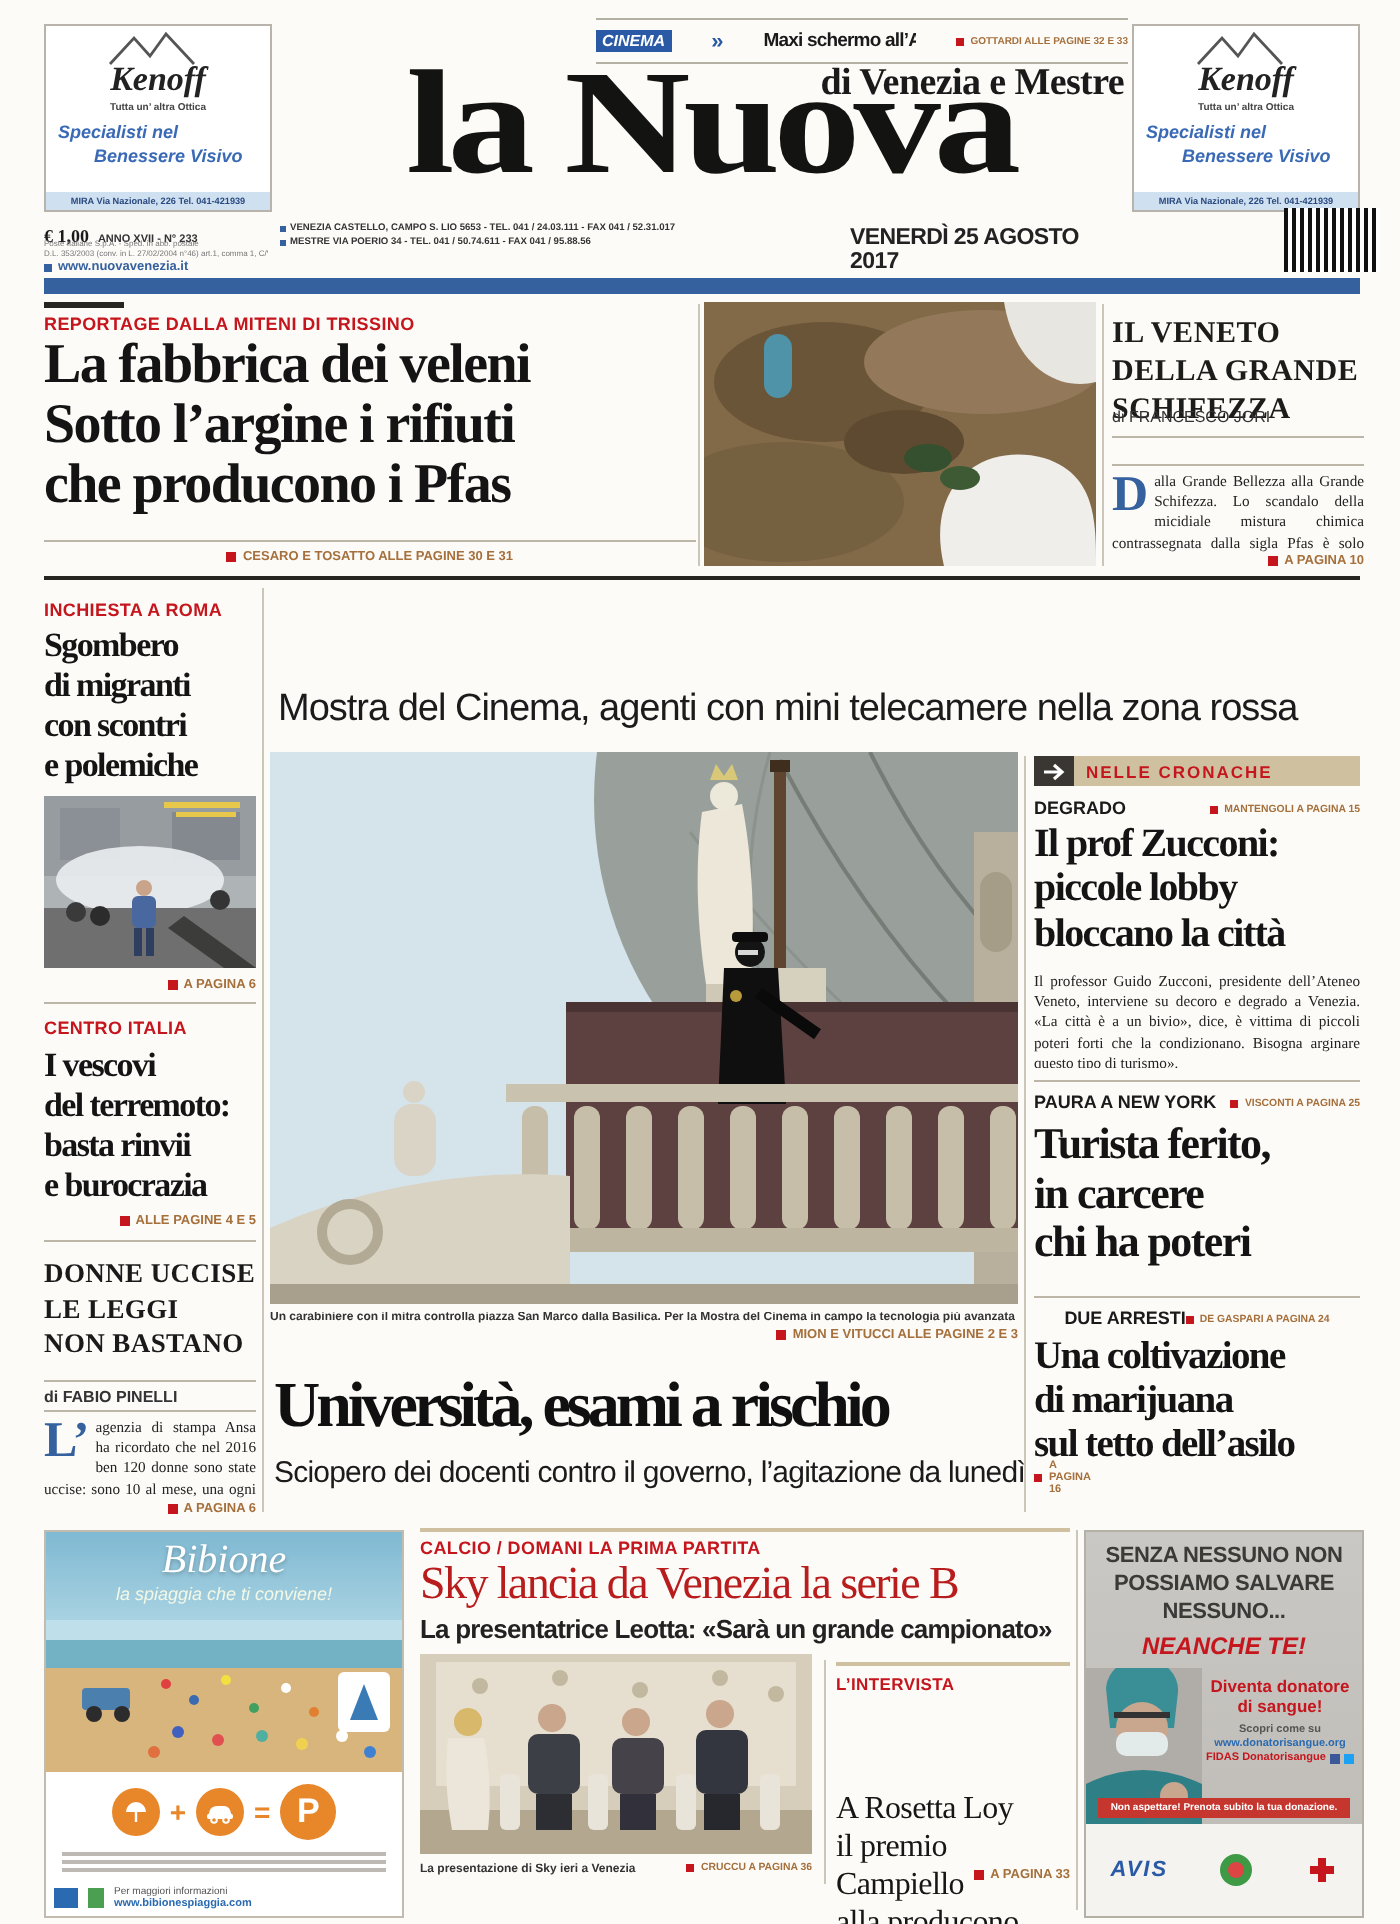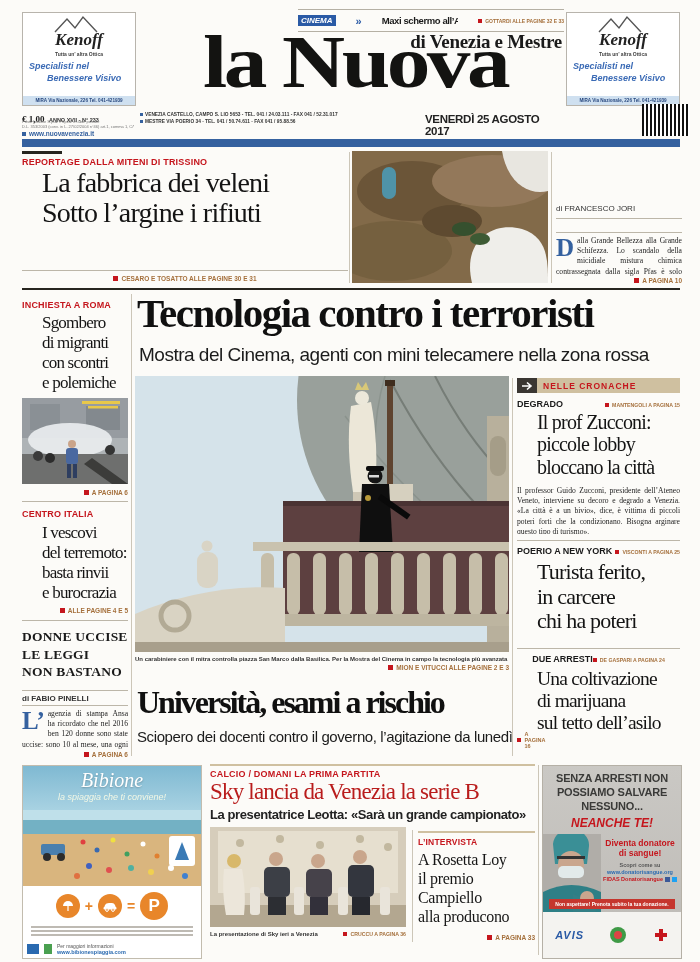--- a/index.html
+++ b/index.html
@@ -1,21 +1,21 @@
 <!DOCTYPE html>
 <html><head>
 <meta charset="utf-8">
 <style>
   html,body{margin:0;padding:0;background:#e9e7e2;}
   .page{position:relative;width:700px;height:962px;background:#fcfbf8;margin:0 auto;
         font-family:"Liberation Sans",sans-serif;color:#1a1a1a;overflow:hidden;}
   .abs{position:absolute;}
   .serif{font-family:"Liberation Serif",serif;}
   .kick{color:#c5161d;font-weight:bold;letter-spacing:.2px;}
-  .hl{font-weight:normal;line-height:1.07;letter-spacing:-0.8px;color:#141414;margin-left:20px;}
+  .hl{font-weight:bold;line-height:1.07;letter-spacing:-0.8px;color:#141414;}
   .hl span{display:block;white-space:nowrap;overflow:hidden;}
   .refline{color:#a5703c;font-weight:bold;display:flex;align-items:center;gap:3px;justify-content:flex-end;font-size:6.5px;}
   .sq{width:5px;height:5px;background:#c5161d;display:inline-block;flex:none;}
   .bsq{width:4px;height:4px;background:#35619f;display:inline-block;flex:none;}
   .hairline{background:#bcb6a8;height:1px;}
   .rule2{background:#27251f;height:2px;}
   .vline{background:#ccc6b8;width:1px;}
   .body{font-family:"Liberation Serif",serif;font-size:7.6px;line-height:1.34;color:#222;text-align:justify;}
   .drop{float:left;font-family:"Liberation Serif",serif;font-weight:bold;font-size:25px;line-height:.78;margin:2px 3px 0 0;color:#111;}
   .barcode{background:repeating-linear-gradient(90deg,#111 0 2px,#fff 2px 4px);}
@@ -83,20 +83,21 @@
   </div>
   <div class="abs" style="left:425px;top:113px;width:140px;font-size:11.5px;font-weight:bold;letter-spacing:-0.3px;color:#222;">VENERDÌ 25 AGOSTO 2017</div>
   <div class="abs barcode" style="left:642px;top:104px;width:48px;height:32px;"></div>
   <div class="abs blue-bar" style="left:22px;top:139px;width:658px;height:8px;background:#35619f;"></div>
 
   <div class="abs rule2" style="left:22px;top:151px;width:40px;height:3px;"></div>
   <div class="abs kick" style="left:22px;top:157px;font-size:9px;">REPORTAGE DALLA MITENI DI TRISSINO</div>
   <div class="abs serif hl" style="left:22px;top:168px;width:326px;font-size:28px;">
     <span>La fabbrica dei veleni</span>
     <span>Sotto l’argine i rifiuti</span>
+    <span>che producono i Pfas</span>
   </div>
   <div class="abs hairline" style="left:22px;top:270px;width:326px;"></div>
   <div class="abs refline" style="left:22px;top:275px;width:326px;justify-content:center;">
     <span class="sq"></span>
     <span>CESARO E TOSATTO ALLE PAGINE 30 E 31</span>
   </div>
 
   <div class="abs" style="left:352px;top:151px;width:196px;height:132px;overflow:hidden;">
     <svg width="196" height="132" viewBox="0 0 196 132" preserveAspectRatio="none">
       <rect width="196" height="132" fill="#826a49"></rect>
@@ -107,35 +108,39 @@
       <rect x="30" y="16" width="14" height="32" rx="7" fill="#4f93a8"></rect>
       <path d="M120 132 C 110 90 140 70 170 78 C 196 86 196 110 196 132 Z" fill="#efeeea"></path>
       <path d="M150 0 L196 0 L196 40 C 175 45 155 30 150 0 Z" fill="#e8e6e0"></path>
       <ellipse cx="112" cy="78" rx="12" ry="7" fill="#35502e"></ellipse>
       <ellipse cx="128" cy="88" rx="10" ry="6" fill="#3d5a34"></ellipse>
     </svg>
   </div>
   <div class="abs vline" style="left:349px;top:152px;height:131px;"></div>
   <div class="abs vline" style="left:551px;top:152px;height:131px;"></div>
 
+  <div class="abs serif" style="left:556px;top:158px;width:126px;font-size:15px;font-weight:bold;line-height:1.25;letter-spacing:.3px;color:#1c1c1a;">
+    <span style="display:block;">IL VENETO</span>
+    <span style="display:block;">DELLA GRANDE</span>
+    <span style="display:block;">SCHIFEZZA</span>
+  </div>
   <div class="abs hairline" style="left:556px;top:218px;width:126px;"></div>
   <div class="abs" style="left:556px;top:204px;font-size:8px;font-weight:normal;color:#333;">di FRANCESCO JORI</div>
   <div class="abs hairline" style="left:556px;top:232px;width:126px;"></div>
   <div class="abs body" style="left:556px;top:236px;width:126px;height:42px;overflow:hidden;">
     <span class="drop" style="color:#35619f;">D</span>
     <span>alla Grande Bellezza alla Grande Schifezza. Lo scandalo della micidiale mistura chimica contrassegnata dalla sigla Pfas è solo l’ultimo.</span>
   </div>
   <div class="abs refline" style="left:556px;top:277px;width:126px;">
     <span class="sq"></span>
     <span>A PAGINA 10</span>
   </div>
 
   <div class="abs rule2" style="left:22px;top:288px;width:658px;"></div>
 
-  <div class="abs serif" style="left:137px;top:292px;width:545px;font-size:41px;font-weight:bold;letter-spacing:-1.5px;line-height:1.05;white-space:nowrap;color:#101010;">Tecnologia contro i terroristi</div>
   <div class="abs" style="left:139px;top:344px;width:543px;font-size:19px;letter-spacing:-0.5px;font-weight:500;color:#1b1b1b;white-space:nowrap;">Mostra del Cinema, agenti con mini telecamere nella zona rossa</div>
 
   <div class="abs vline" style="left:131px;top:294px;height:462px;"></div>
   <div class="abs vline" style="left:512px;top:378px;height:378px;"></div>
 
   <div class="abs kick" style="left:22px;top:300px;font-size:9px;">INCHIESTA A ROMA</div>
   <div class="abs serif hl" style="left:22px;top:313px;width:106px;font-size:17px;line-height:1.18;">
     <span>Sgombero</span>
     <span>di migranti</span>
     <span>con scontri</span>
@@ -283,21 +288,21 @@
   </div>
   <div class="abs serif hl" style="left:517px;top:411px;width:163px;font-size:20px;line-height:1.12;">
     <span>Il prof Zucconi:</span>
     <span>piccole lobby</span>
     <span>bloccano la città</span>
   </div>
   <div class="abs body" style="left:517px;top:486px;width:163px;height:48px;overflow:hidden;">Il professor Guido Zucconi, presidente dell’Ateneo Veneto, interviene su decoro e degrado a Venezia. «La città è a un bivio», dice, è vittima di piccoli poteri forti che la condizionano. Bisogna arginare questo tipo di turismo».</div>
   <div class="abs hairline" style="left:517px;top:540px;width:163px;"></div>
 
   <div class="abs" style="left:517px;top:546px;width:163px;display:flex;justify-content:space-between;align-items:baseline;">
-    <span style="font-weight:bold;font-size:9px;color:#1a1a1a;">POERIO A NEW YORK</span>
+    <span style="font-weight:bold;font-size:9px;color:#1a1a1a;">PAURA A NEW YORK</span>
     <span class="refline" style="font-size:5.2px;">
       <span class="sq" style="width:4px;height:4px;"></span>
       <span>VISCONTI A PAGINA 25</span>
     </span>
   </div>
   <div class="abs serif hl" style="left:517px;top:560px;width:163px;font-size:22px;line-height:1.12;">
     <span>Turista ferito,</span>
     <span>in carcere</span>
     <span>chi ha poteri</span>
   </div>
@@ -429,34 +434,34 @@
     <span class="refline" style="font-size:5.2px;">
       <span class="sq" style="width:4px;height:4px;"></span>
       <span>CRUCCU A PAGINA 36</span>
     </span>
   </div>
 
   <div class="abs vline" style="left:412px;top:830px;height:112px;"></div>
   <div class="abs" style="left:418px;top:831px;width:117px;height:2px;background:#cfc0a0;"></div>
   <div class="abs kick" style="left:418px;top:837px;font-size:8.5px;">L’INTERVISTA</div>
   <div class="abs serif" style="left:418px;top:851px;width:117px;font-size:16px;line-height:1.18;letter-spacing:-0.3px;color:#161616;">
-    <span style="display:block;white-space:nowrap;">A Rosetta Loy</span>
+    <span style="display:block;white-space:nowrap;margin-top:45px;">A Rosetta Loy</span>
     <span style="display:block;white-space:nowrap;">il premio</span>
     <span style="display:block;white-space:nowrap;">Campiello</span>
     <span style="display:block;white-space:nowrap;">alla producono</span>
   </div>
   <div class="abs refline" style="left:418px;top:934px;width:117px;">
     <span class="sq"></span>
     <span>A PAGINA 33</span>
   </div>
 
   <div class="abs vline" style="left:538px;top:765px;height:190px;"></div>
   <div class="abs" style="left:542px;top:765px;width:138px;height:192px;border:1px solid #b5b0a6;background:linear-gradient(#cac8c4,#bdbab5);overflow:hidden;">
     <div style="position:absolute;left:0;top:6px;width:138px;text-align:center;font-weight:bold;font-size:11px;line-height:1.25;color:#3a3a38;letter-spacing:-0.2px;">
-      <span style="display:block;">SENZA ARRESTI NON</span>
+      <span style="display:block;">SENZA NESSUNO NON</span>
       <span style="display:block;">POSSIAMO SALVARE</span>
       <span style="display:block;">NESSUNO...</span>
     </div>
     <div style="position:absolute;left:0;top:50px;width:138px;text-align:center;font-weight:bold;font-style:italic;font-size:12px;color:#c5161d;">NEANCHE TE!</div>
     <svg width="58" height="112" viewBox="0 0 58 112" style="position:absolute;left:0;top:68px;">
       <rect width="58" height="112" fill="#b0ada8"></rect>
       <path d="M10 10 A 18 16 0 0 1 46 12 L 44 30 L 12 30 Z" fill="#3a8f96"></path>
       <circle cx="28" cy="30" r="13" fill="#c9a68e"></circle>
       <rect x="15" y="32" width="26" height="12" rx="5" fill="#e2eaea"></rect>
       <rect x="14" y="22" width="28" height="3" fill="#333"></rect>

